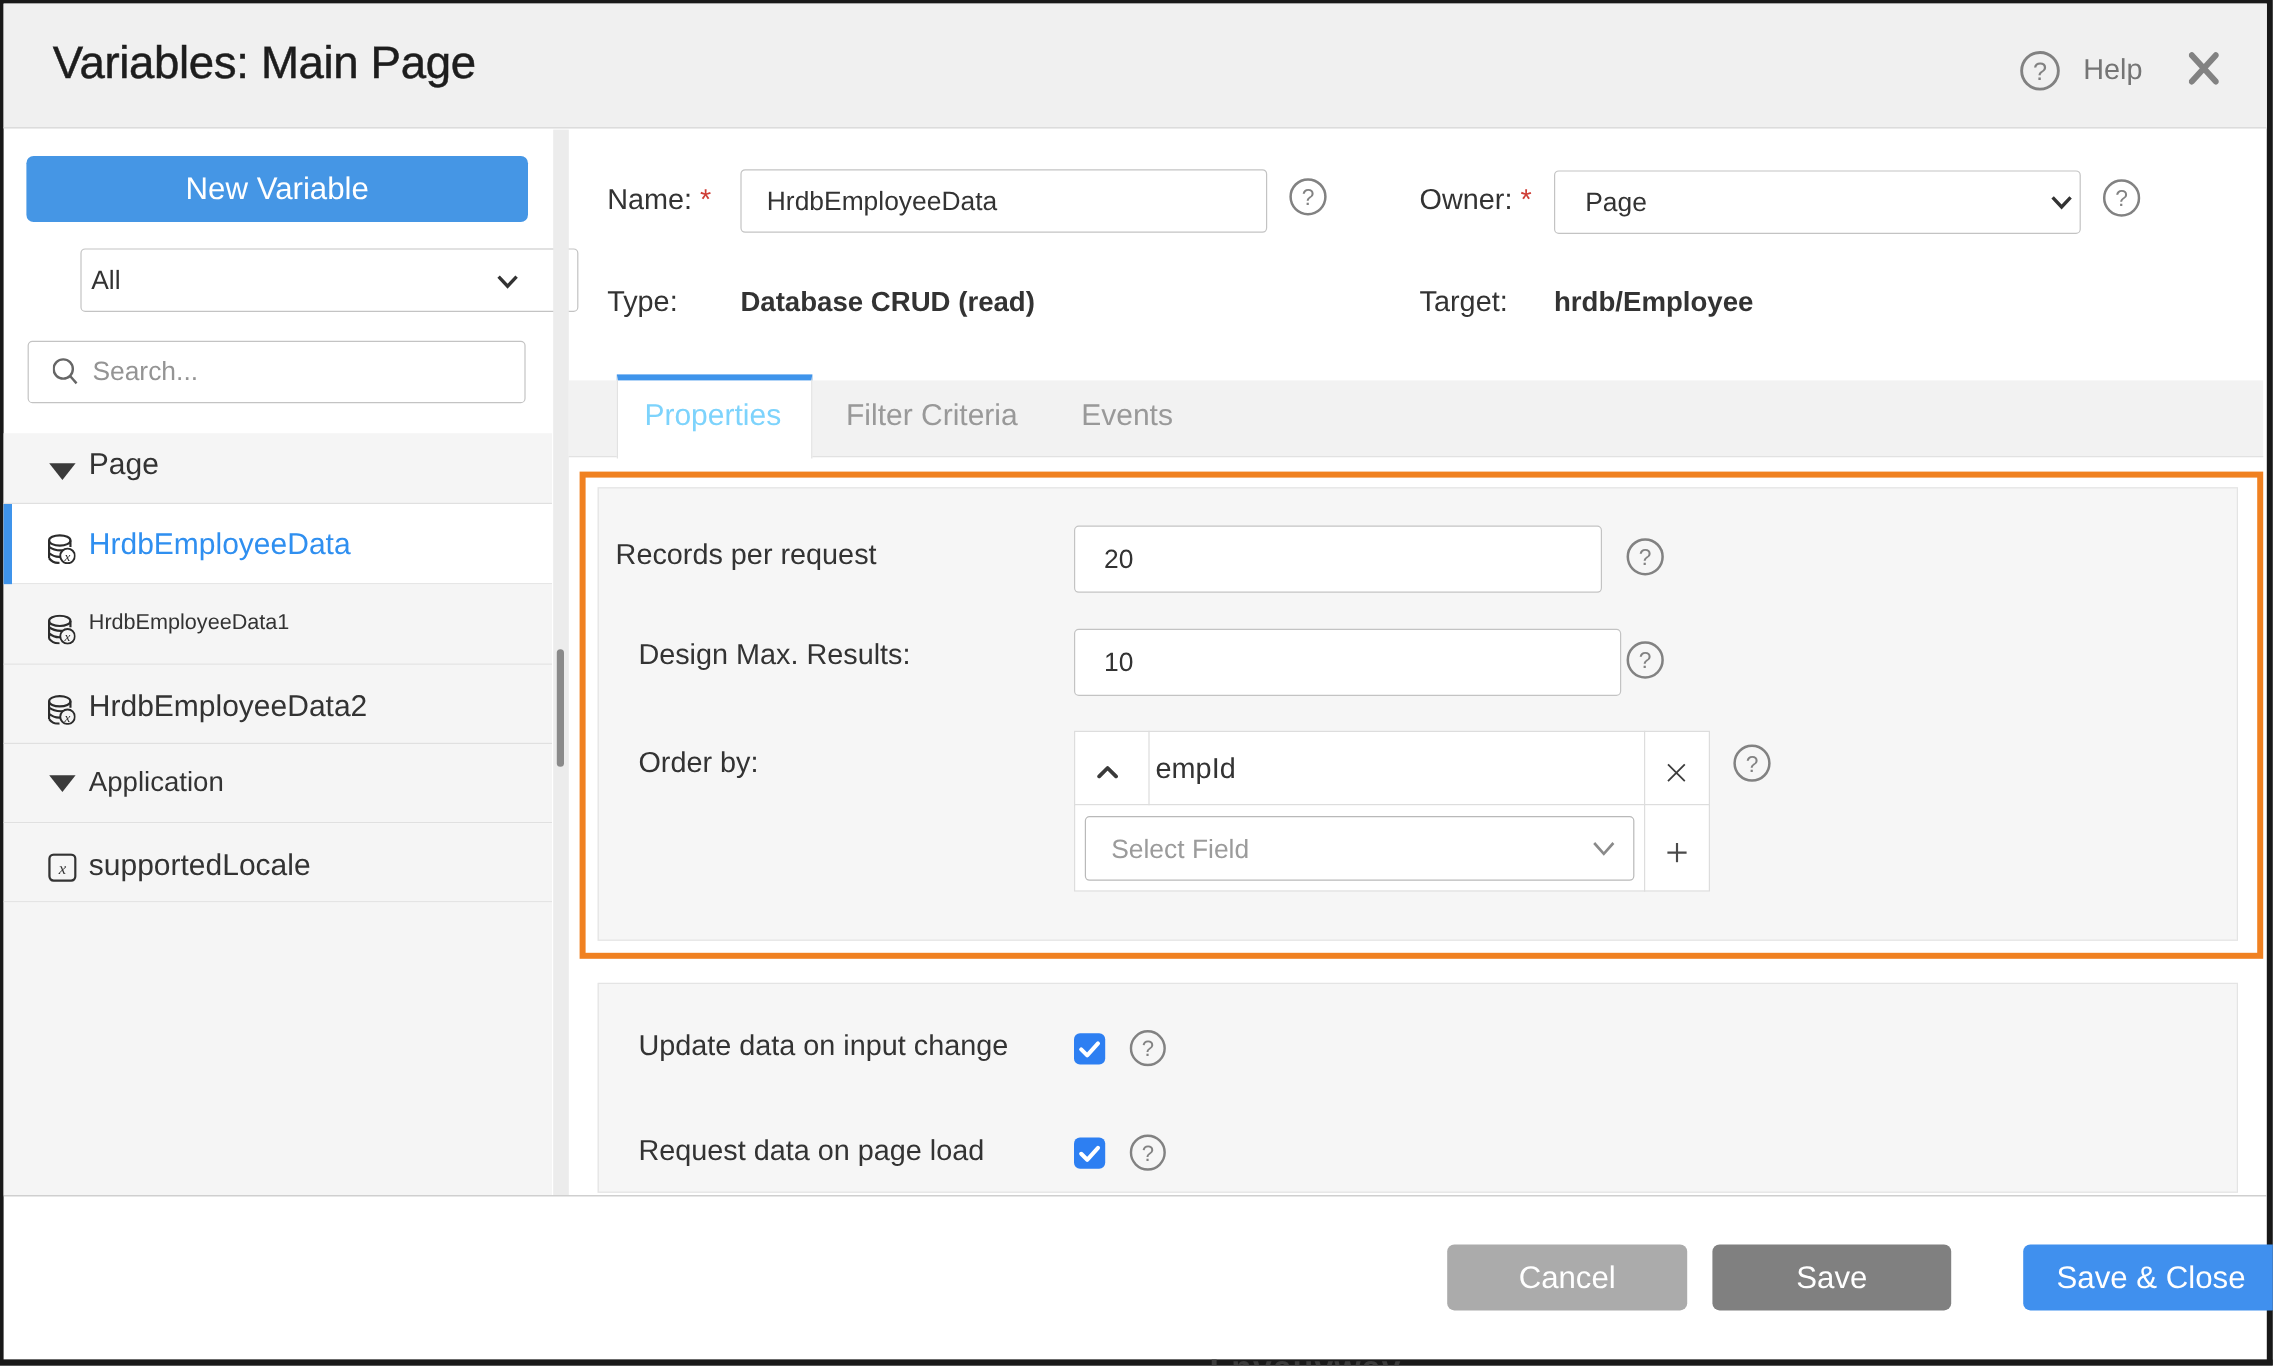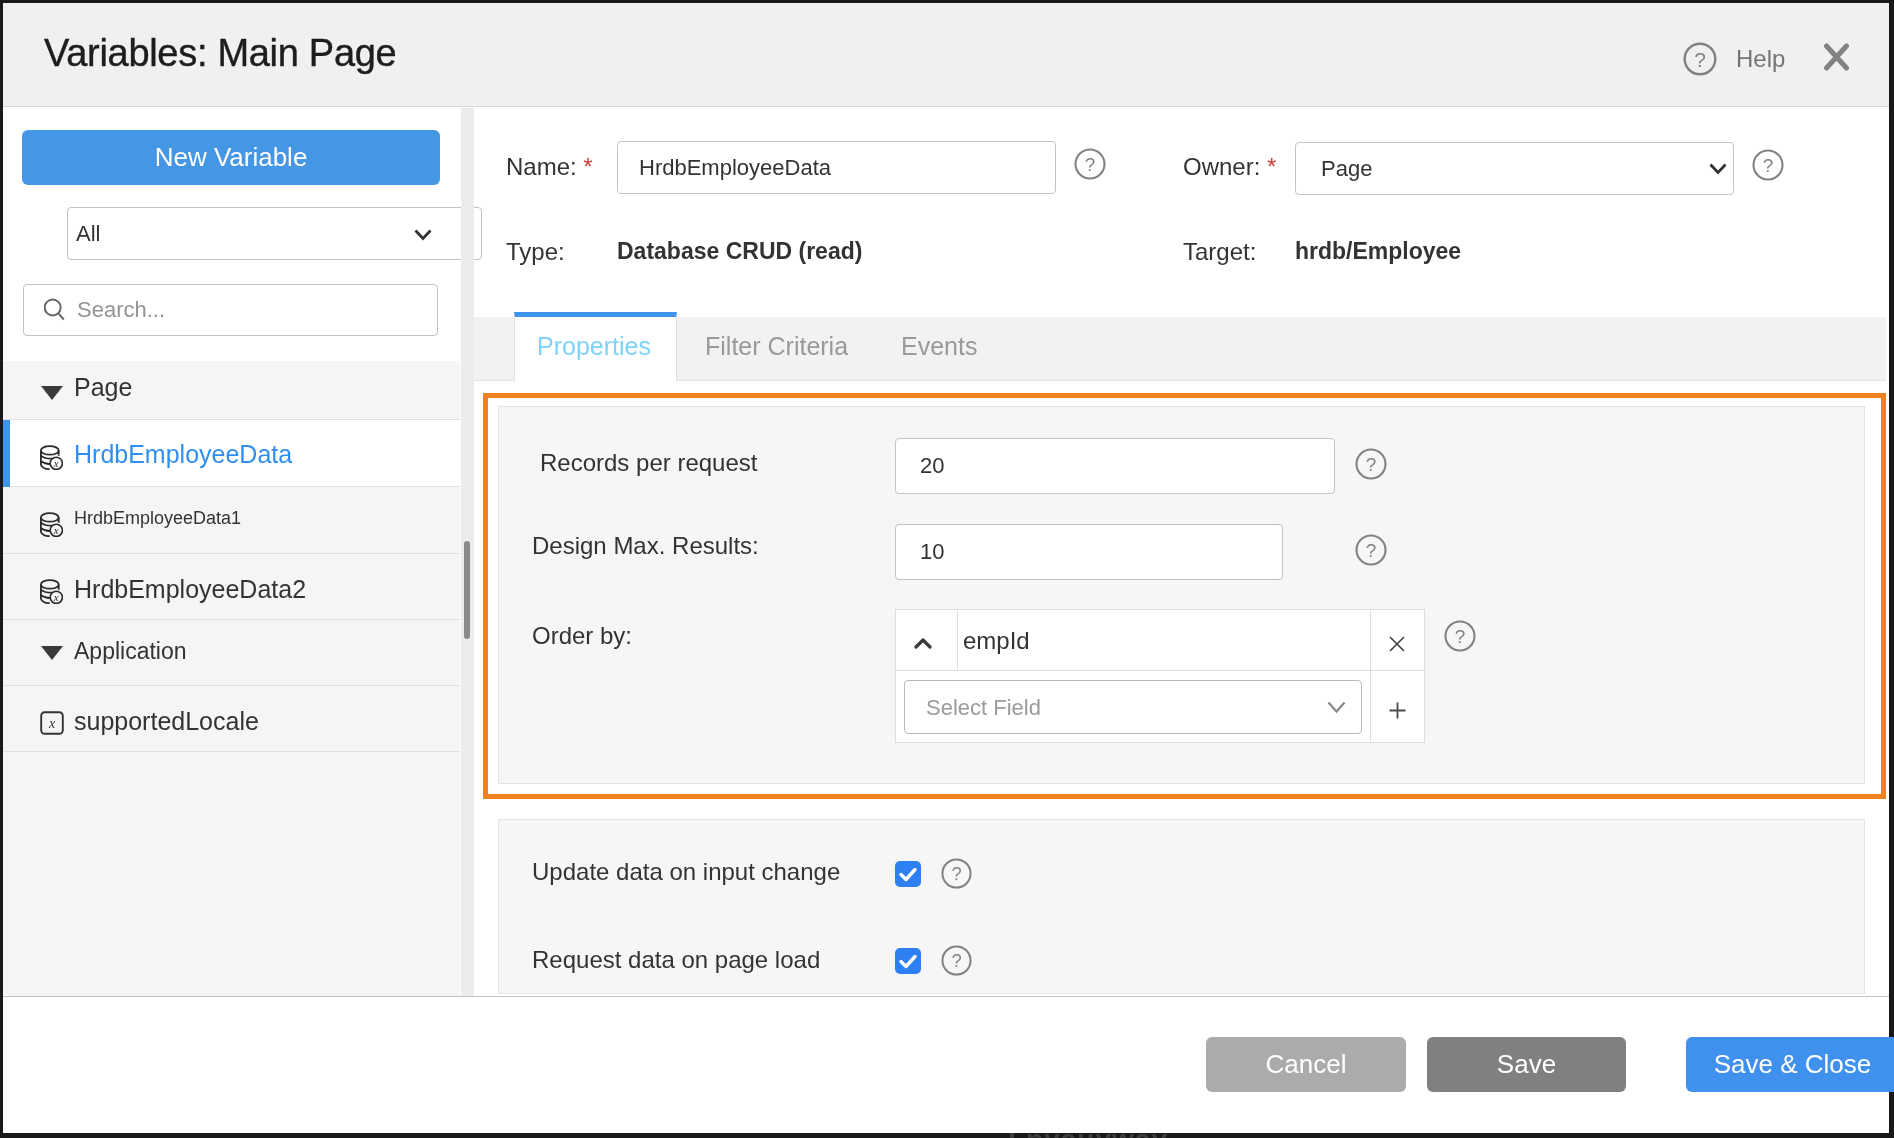--- a/index.html
+++ b/index.html
@@ -128,28 +128,28 @@
 <div class="lbl bold" style="left:1295px; top:238px; font-size:23px;">hrdb/Employee</div>
 
 <div class="tabstrip"></div>
 <div class="tabactive"></div>
 <div class="tabtxt" style="left:537px; color:#7dd3fc;">Properties</div>
 <div class="tabtxt" style="left:705px; color:#999;">Filter Criteria</div>
 <div class="tabtxt" style="left:901px; color:#999;">Events</div>
 
 <div class="obox"></div>
 <div class="panel" style="left:498px; top:406px; width:1367px; height:378px;"></div>
-<div class="lbl" style="left:540px; top:449px;">Records per request</div>
+<div class="lbl" style="left:513px; top:449px;">Records per request</div>
 <div class="inp" style="left:895px; top:438px; width:440px; height:56px; line-height:54px; padding-left:24px;">20</div>
 <svg class="qicon" style="left:1355px; top:448px;" viewBox="0 0 32 32">
     <circle cx="16" cy="16" r="14.5" fill="none" stroke="#828282" stroke-width="2.1"></circle>
     <text x="16" y="23" text-anchor="middle" font-size="19" fill="#828282" font-family="Liberation Sans">?</text>
   </svg>
 <div class="lbl" style="left:532px; top:532px;">Design Max. Results:</div>
-<div class="inp" style="left:895px; top:524px; width:388px; height:56px; line-height:54px; padding-left:24px;">10</div>
+<div class="inp" style="left:895px; top:524px; width:456px; height:56px; line-height:54px; padding-left:24px;">10</div>
 <svg class="qicon" style="left:1355px; top:534px;" viewBox="0 0 32 32">
     <circle cx="16" cy="16" r="14.5" fill="none" stroke="#828282" stroke-width="2.1"></circle>
     <text x="16" y="23" text-anchor="middle" font-size="19" fill="#828282" font-family="Liberation Sans">?</text>
   </svg>
 <div class="lbl" style="left:532px; top:622px;">Order by:</div>
 
 <div class="cell" style="left:895px; top:609px; width:530px; height:134px; background:#fff; border:1px solid #ddd;"></div>
 <div class="abs" style="left:895px; top:670px; width:530px; height:1px; background:#ddd;"></div>
 <div class="abs" style="left:957px; top:609px; width:1px; height:62px; background:#ddd;"></div>
 <div class="abs" style="left:1370px; top:609px; width:1px; height:134px; background:#ddd;"></div>

